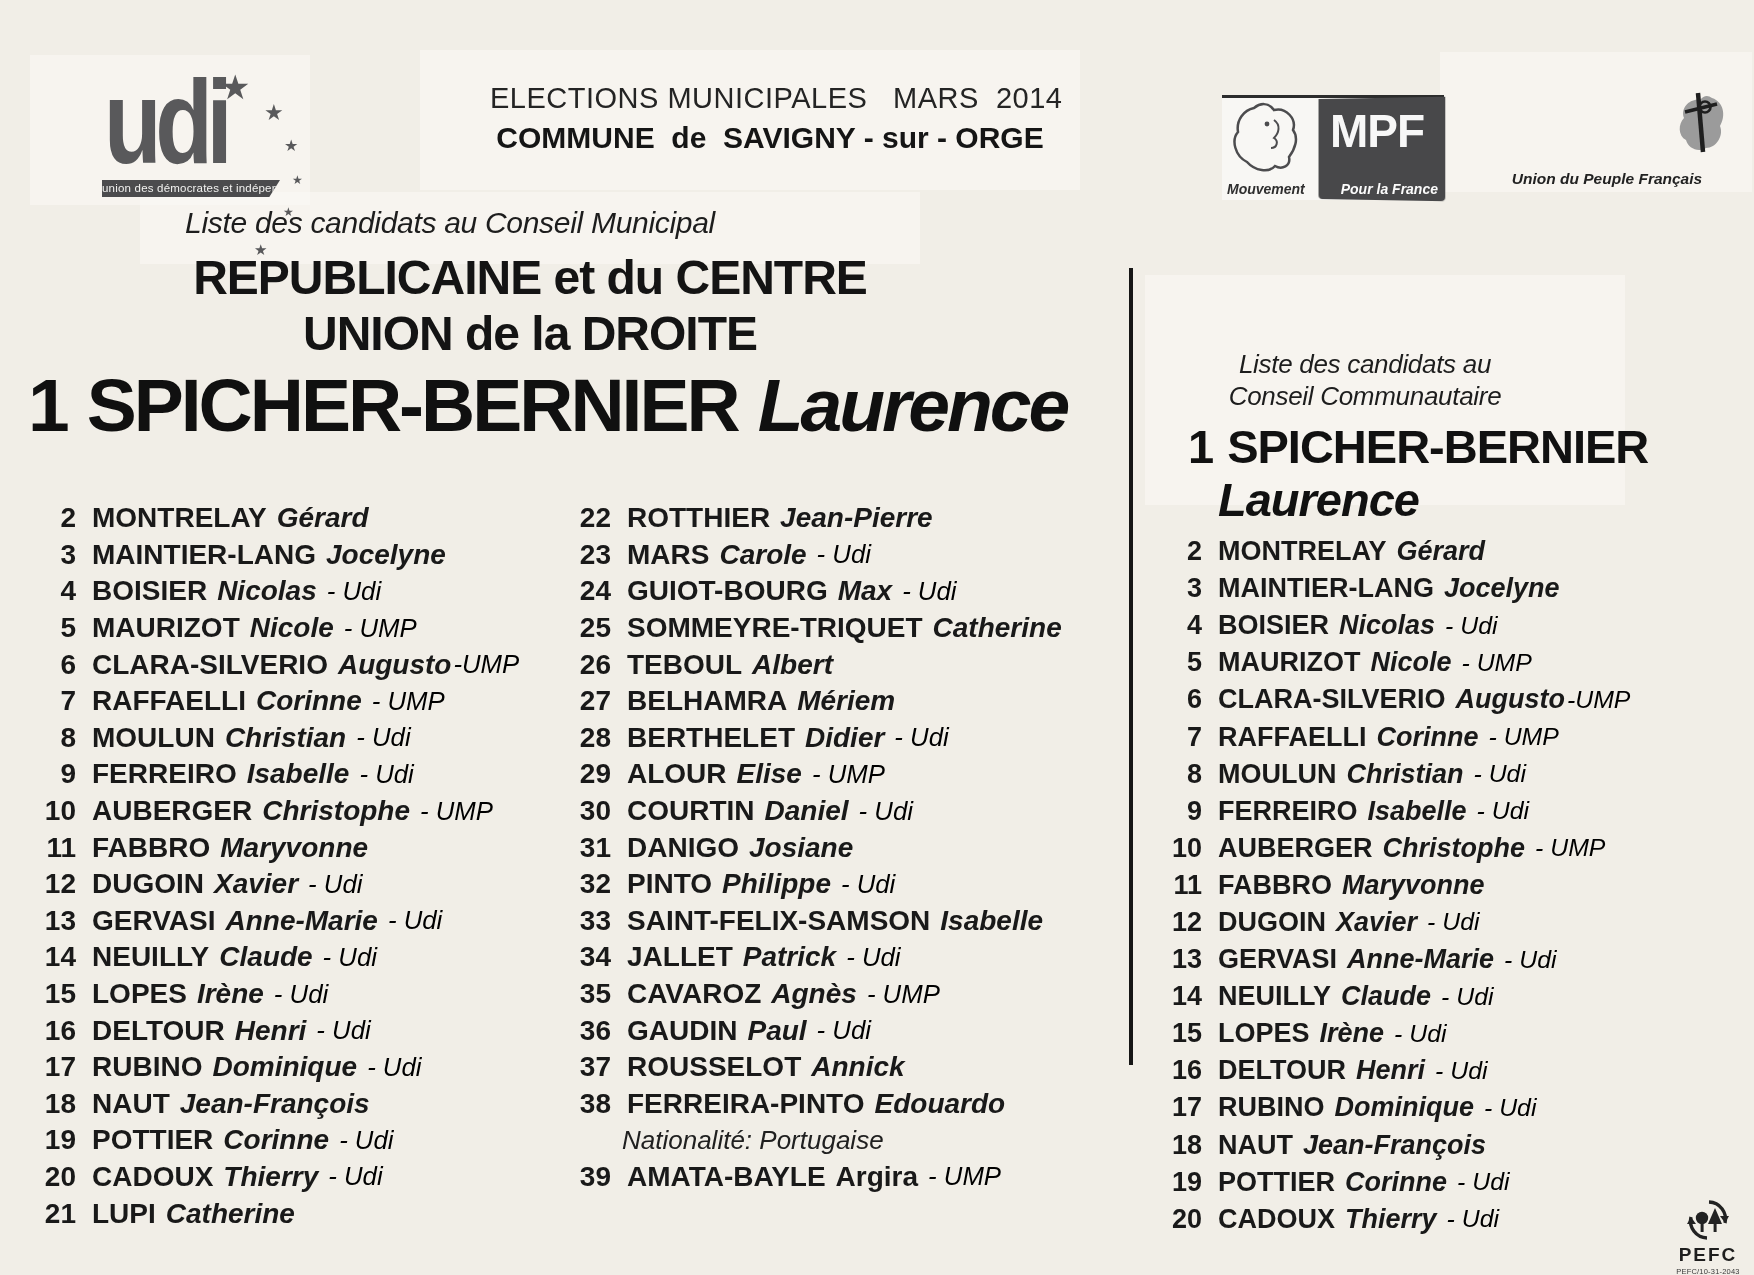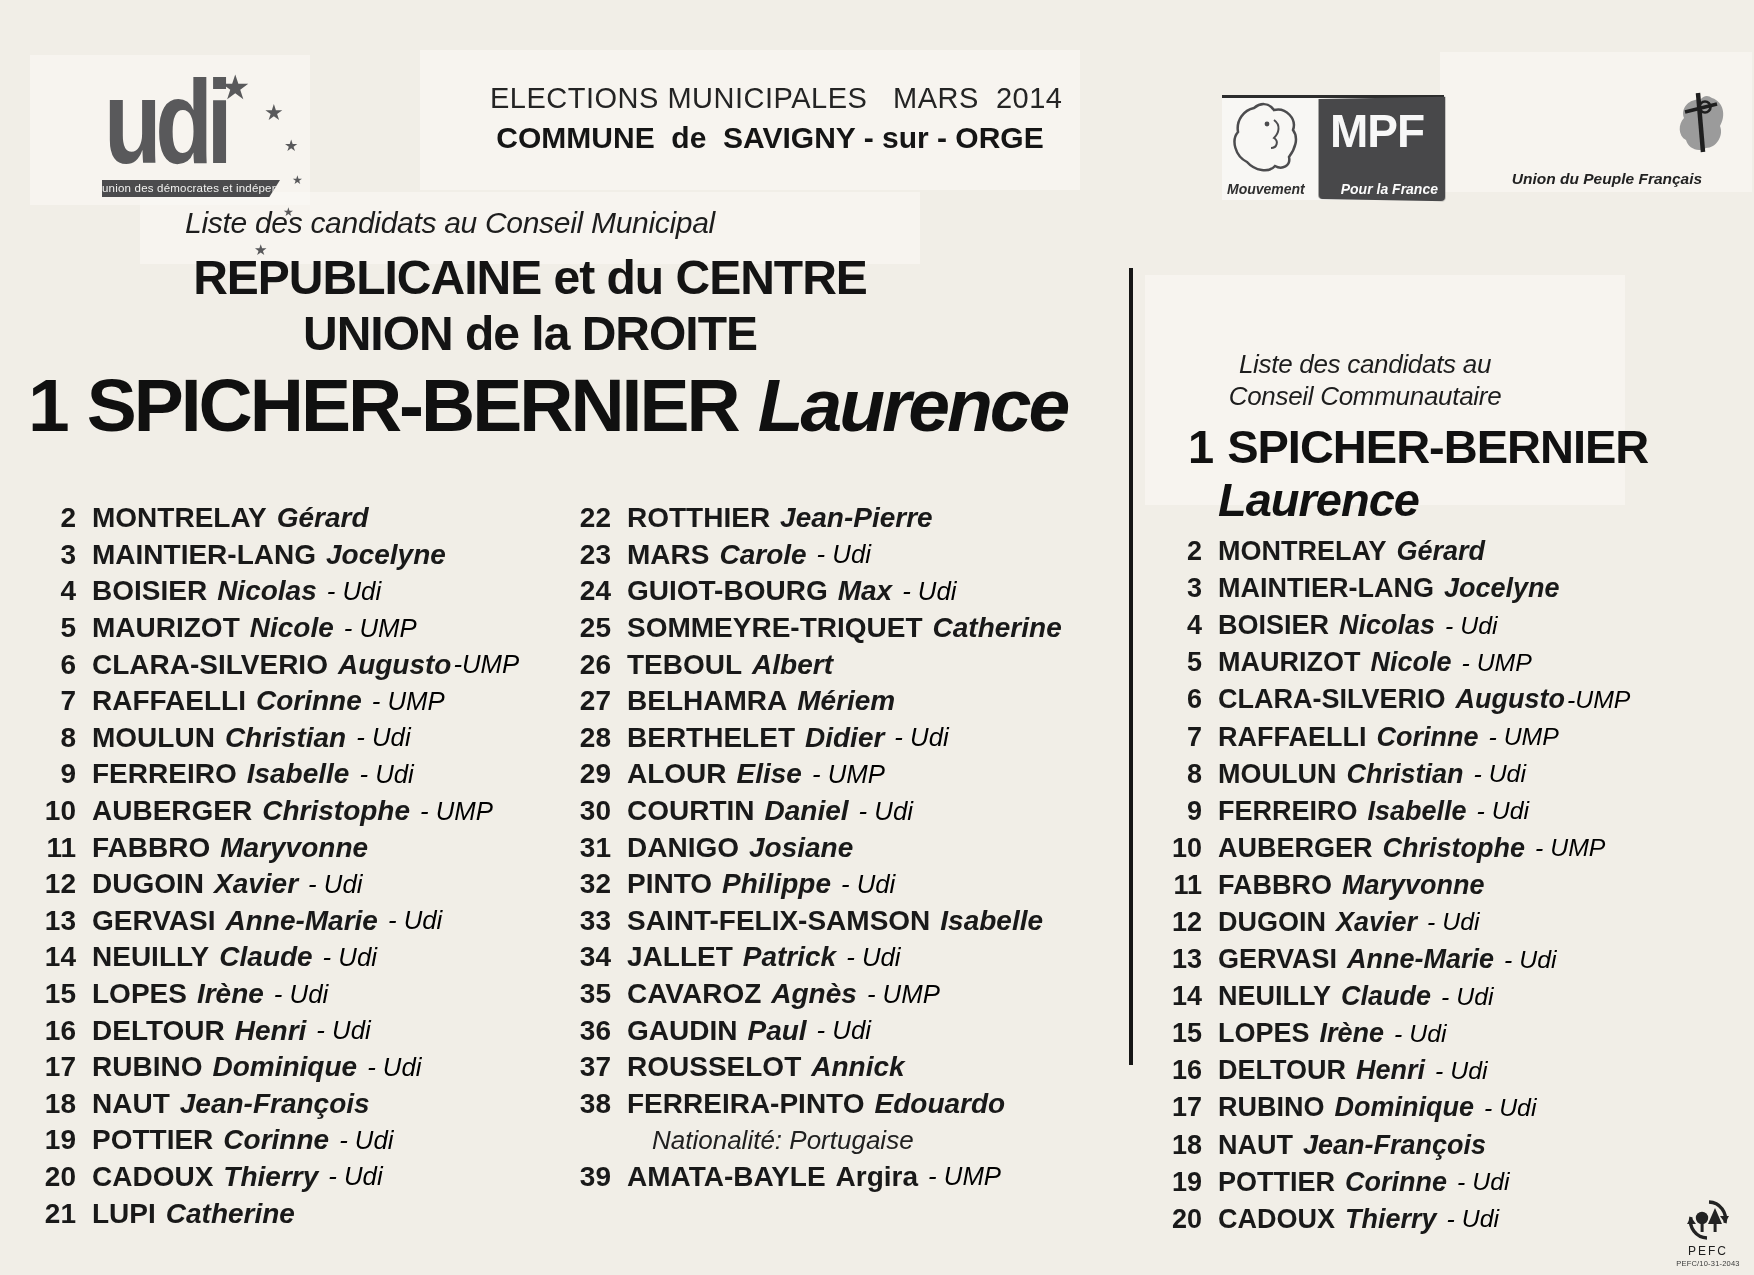--- a/index.html
+++ b/index.html
@@ -63,38 +63,38 @@
   .clist{position:absolute;}
   #mun-col1{left:30px;top:500px;width:520px;}
   #mun-col2{left:565px;top:500px;width:560px;}
   .clist{font-size:28px;font-weight:bold;color:#191919;}
   .crow .line{display:flex;align-items:center;height:36.6px;white-space:nowrap;}
   .num{flex:none;width:46px;text-align:right;margin-right:16px;}
   .first{font-style:italic;margin-left:10px;}
   .first.upright{font-style:normal;}
   .aff{font-style:italic;font-weight:normal;margin-left:10px;font-size:.92em;color:#000000;}
   .aff.tight{margin-left:2px;}
-  .note{font-style:italic;font-weight:normal;font-size:26px;margin-left:87px;
+  .note{font-style:italic;font-weight:normal;font-size:26px;margin-left:57px;
         height:36.6px;display:flex;align-items:center;color:#202020;}
 
   
   #divider{left:1129px;top:268px;width:4px;height:797px;background:#161616;}
   #comm-subtitle{left:1150px;top:348px;width:430px;text-align:center;
      font-style:italic;font-size:26px;line-height:32px;letter-spacing:-.3px;color:#1d1d1d;}
   #comm-lead{left:1188px;top:420px;font-weight:bold;font-size:47px;line-height:53px;
      letter-spacing:-1px;white-space:nowrap;color:#111;}
   #comm-lead .lead-last{margin-left:14px;}
   #comm-lead .lead-first{font-style:italic;display:block;margin-left:30px;}
   #comm-list{left:1150px;top:533px;width:560px;font-size:27px;}
   #comm-list .line{height:37.1px;}
   #comm-list .num{width:52px;}
 
   
   #pefc{left:1662px;top:1198px;width:92px;text-align:center;color:#1e1e1e;}
-  #pefc-name{font-size:12px;font-weight:normal;letter-spacing:2px;margin-top:-2px;}
+  #pefc-name{font-size:19px;font-weight:bold;letter-spacing:2px;margin-top:-2px;}
   #pefc-code{font-size:7.5px;color:#3a3a3a;margin-top:1px;letter-spacing:.2px;}
 </style>
 </head>
 <body>
 
 <div class="patch" style="left:420px;top:50px;width:660px;height:140px;"></div>
 <div class="patch" style="left:30px;top:55px;width:280px;height:150px;"></div>
 <div class="patch" style="left:1440px;top:52px;width:312px;height:140px;"></div>
 <div class="patch" style="left:1145px;top:275px;width:480px;height:230px;"></div>
 <div class="patch" style="left:140px;top:192px;width:780px;height:72px;"></div>

